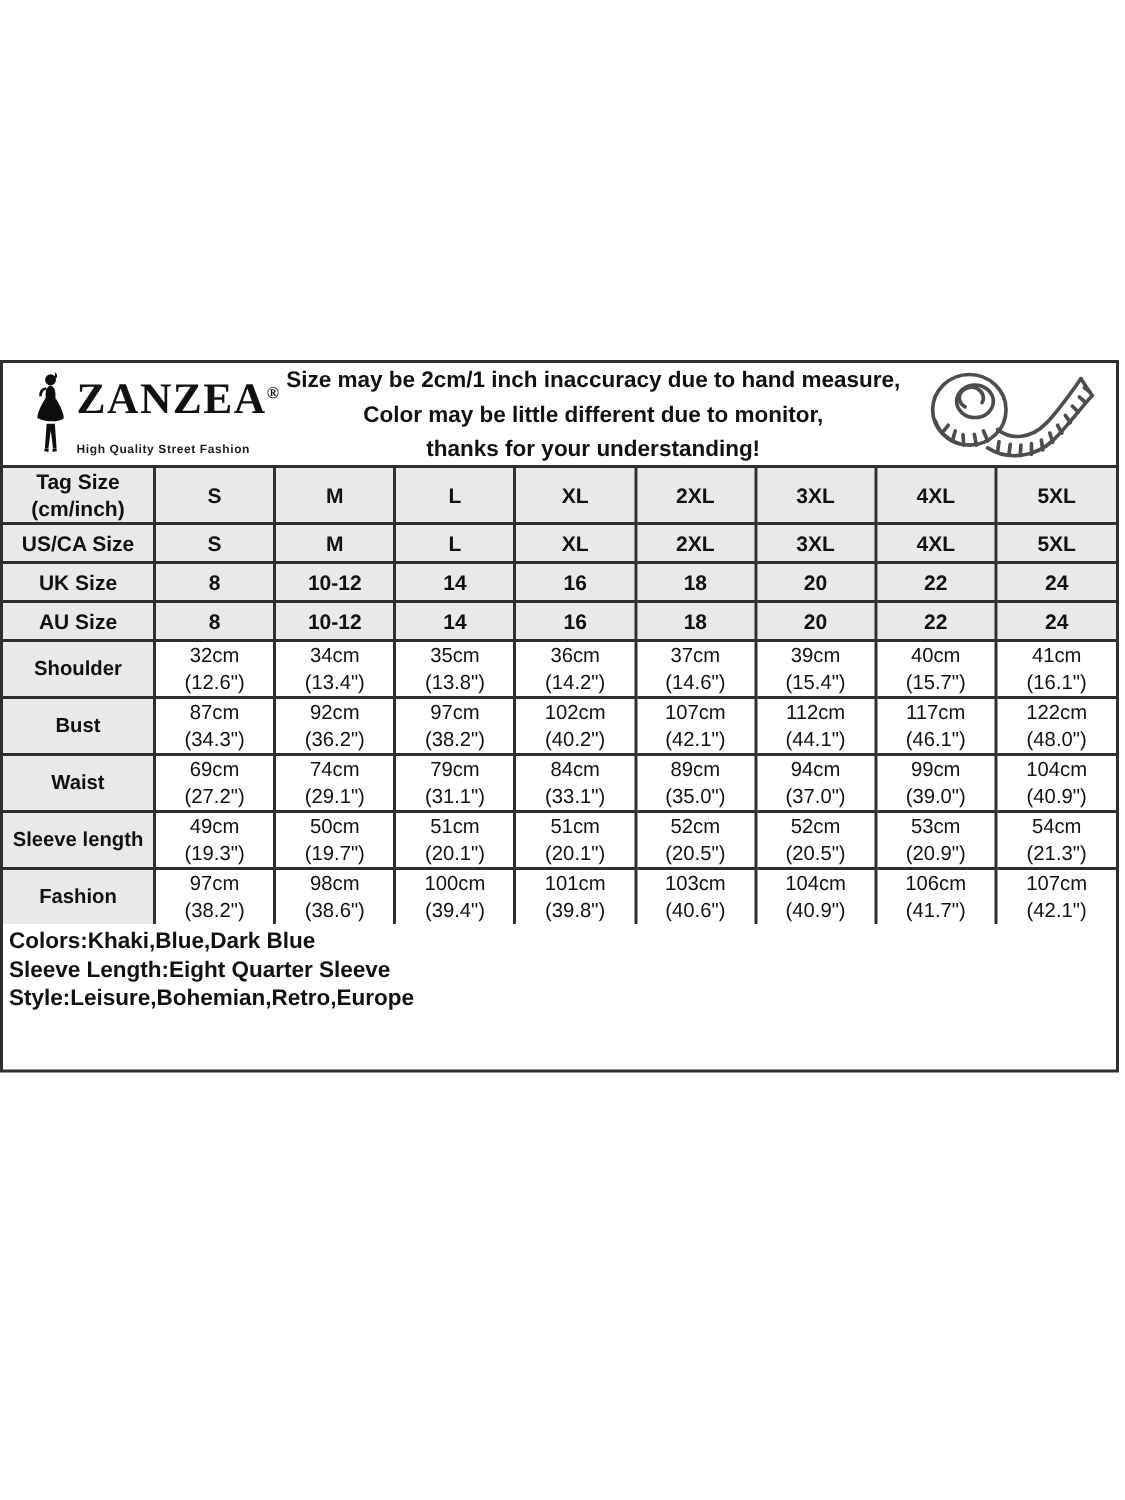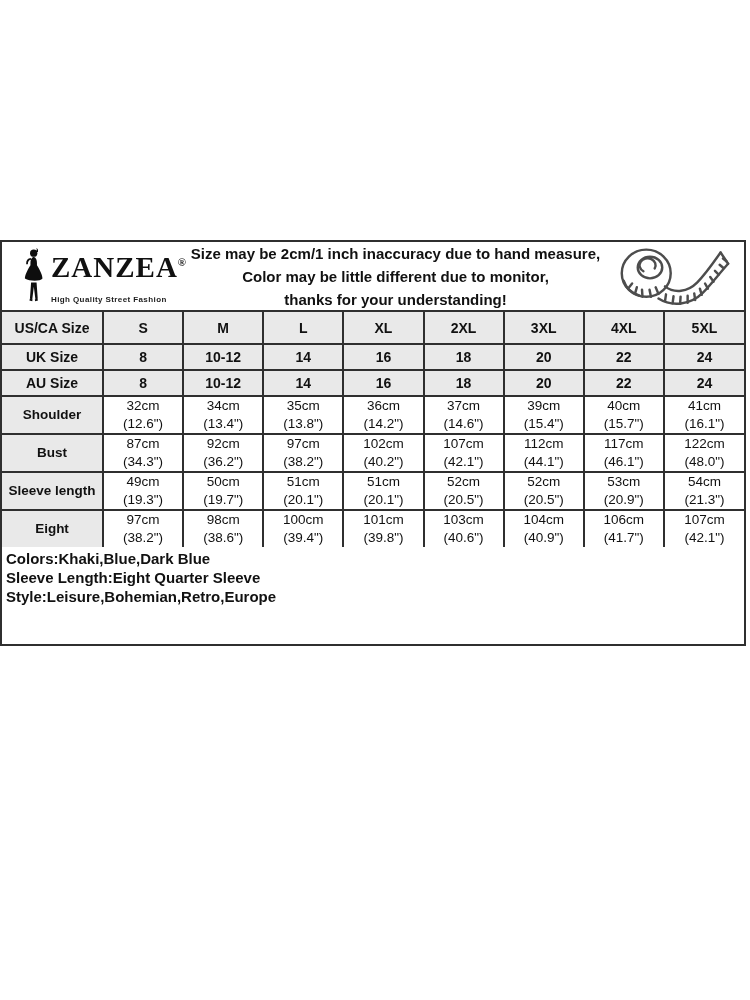--- a/index.html
+++ b/index.html
@@ -107,20 +107,32 @@
         <col>
         <col>
         <col>
         <col>
         <col>
         <col>
         <col>
     </colgroup>
     <tbody id="size-tbody">
         <tr class="shaded">
+          <td class="label-cell">Tag Size
+(cm/inch)</td>
+          <td>S</td>
+          <td>M</td>
+          <td>L</td>
+          <td>XL</td>
+          <td>2XL</td>
+          <td>3XL</td>
+          <td>4XL</td>
+          <td>5XL</td>
+        </tr>
+        <tr class="shaded">
           <td class="label-cell">US/CA Size</td>
           <td>S</td>
           <td>M</td>
           <td>L</td>
           <td>XL</td>
           <td>2XL</td>
           <td>3XL</td>
           <td>4XL</td>
           <td>5XL</td>
         </tr>
@@ -178,40 +190,59 @@
           <td>107cm
 (42.1")</td>
           <td>112cm
 (44.1")</td>
           <td>117cm
 (46.1")</td>
           <td>122cm
 (48.0")</td>
         </tr>
         <tr>
+          <td class="label-cell">Waist</td>
+          <td>69cm
+(27.2")</td>
+          <td>74cm
+(29.1")</td>
+          <td>79cm
+(31.1")</td>
+          <td>84cm
+(33.1")</td>
+          <td>89cm
+(35.0")</td>
+          <td>94cm
+(37.0")</td>
+          <td>99cm
+(39.0")</td>
+          <td>104cm
+(40.9")</td>
+        </tr>
+        <tr>
           <td class="label-cell">Sleeve length</td>
           <td>49cm
 (19.3")</td>
           <td>50cm
 (19.7")</td>
           <td>51cm
 (20.1")</td>
           <td>51cm
 (20.1")</td>
           <td>52cm
 (20.5")</td>
           <td>52cm
 (20.5")</td>
           <td>53cm
 (20.9")</td>
           <td>54cm
 (21.3")</td>
         </tr>
         <tr>
-          <td class="label-cell">Eight</td>
+          <td class="label-cell">Fashion</td>
           <td>97cm
 (38.2")</td>
           <td>98cm
 (38.6")</td>
           <td>100cm
 (39.4")</td>
           <td>101cm
 (39.8")</td>
           <td>103cm
 (40.6")</td>

